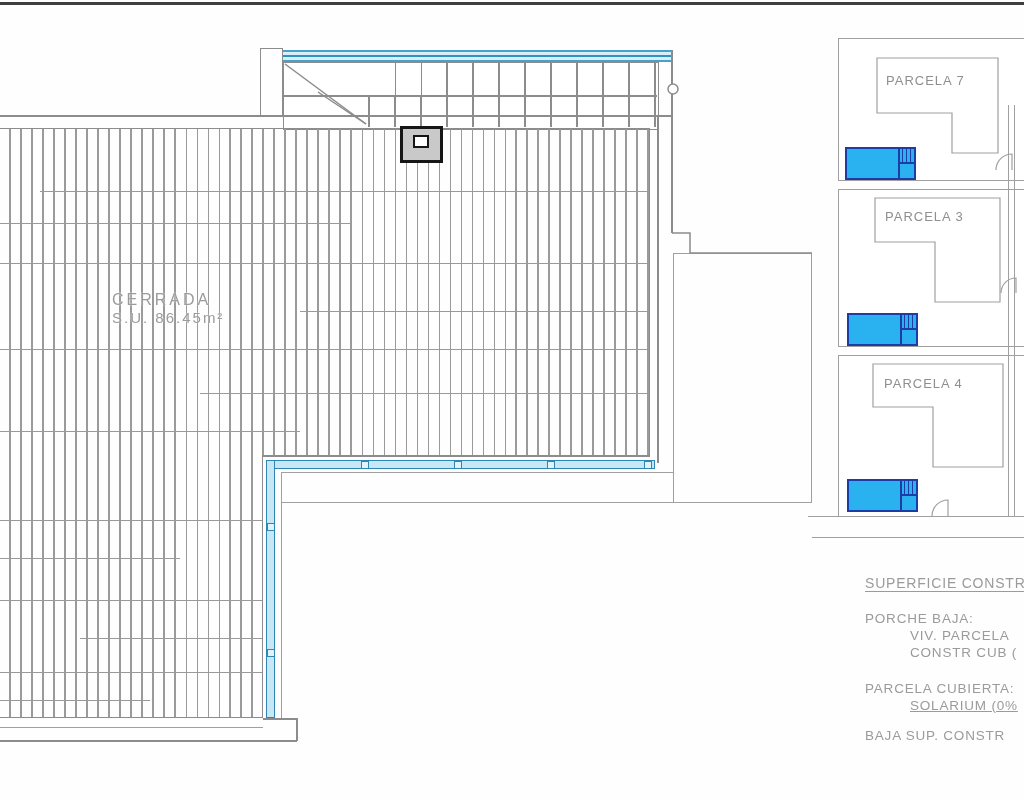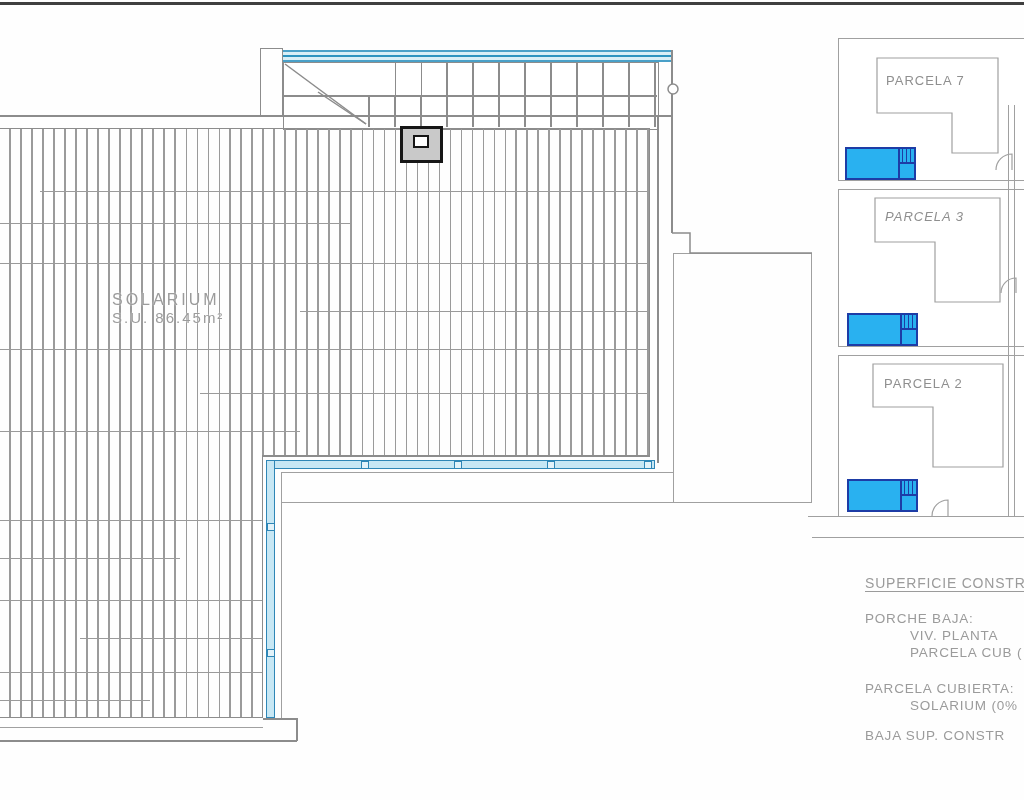--- a/index.html
+++ b/index.html
@@ -91,21 +91,21 @@
 
   <div class="hatch" style="left:0;top:455px;width:263px;height:263px;border-right:1.5px solid var(--line);border-bottom:1.5px solid var(--line);box-sizing:border-box;">
     <div class="hjoint" style="left:0;top:65px;right:0;"></div>
     <div class="hjoint" style="left:0;top:103px;width:180px;"></div>
     <div class="hjoint" style="left:0;top:145px;right:0;"></div>
     <div class="hjoint" style="left:80px;top:183px;right:0;"></div>
     <div class="hjoint" style="left:0;top:217px;right:0;"></div>
     <div class="hjoint" style="left:0;top:245px;width:150px;"></div>
   </div>
 
-  <div class="label solarium">SOLARIUM</div>
+  <div class="label solarium">CERRADA</div>
   <div class="label solarium-area">S.U. 86.45m²</div>
 
   <div class="sky" style="left:400px;top:126px;width:43px;height:37px;">
     <div class="sky-inner"></div>
   </div>
 
   <div class="rail" style="left:267px;top:460px;width:388px;height:9px;"></div>
   <div class="rail" style="left:266px;top:460px;width:9px;height:258px;"></div>
   <div class="rail-post" style="left:361px;top:460.5px;"></div>
   <div class="rail-post" style="left:454px;top:460.5px;"></div>
@@ -126,22 +126,22 @@
 
   <div class="cell" style="left:838px;top:38px;width:200px;height:143px;"></div>
   <div class="cell" style="left:838px;top:189px;width:200px;height:158px;"></div>
   <div class="cell" style="left:838px;top:355px;width:200px;height:162px;"></div>
   <div class="hl thin" style="left:808px;top:516px;width:30px;"></div>
   <div class="hl thin" style="left:812px;top:537px;width:212px;"></div>
   <div class="vl thin" style="left:1008px;top:105px;height:411px;"></div>
   <div class="vl thin" style="left:1014px;top:105px;height:411px;"></div>
 
   <div class="label parcel-label" style="left:886px;top:73px;">PARCELA 7</div>
-  <div class="label parcel-label" style="left:885px;top:209px;font-style:italic;">PARCELA 3</div>
-  <div class="label parcel-label" style="left:884px;top:376px;">PARCELA 2</div>
+  <div class="label parcel-label" style="left:885px;top:209px;">PARCELA 3</div>
+  <div class="label parcel-label" style="left:884px;top:376px;">PARCELA 4</div>
 
   <div class="pool" style="left:845px;top:147px;width:71px;height:33px;">
     <div class="pool-div-v"></div>
     <div class="pool-div-h"></div>
     <div class="pool-tick pt1"></div>
     <div class="pool-tick pt2"></div>
     <div class="pool-tick pt3"></div>
   </div>
   <div class="pool" style="left:847px;top:313px;width:71px;height:33px;">
     <div class="pool-div-v"></div>
@@ -167,20 +167,20 @@
     <path class="sline-thin" d="M875,198 H1000 V302 H935 V242 H875 Z"></path>
     <path class="sline-thin" d="M873,364 H1003 V467 H933 V407 H873 Z"></path>
     <path class="sline-thin" d="M996,170 A16,16 0 0 1 1012,154 L1012,170"></path>
     <path class="sline-thin" d="M1001,293 A15,15 0 0 1 1016,278 L1016,293"></path>
     <path class="sline-thin" d="M932,516 A16,16 0 0 1 948,500 L948,516"></path>
   </svg>
 
   <div class="summary">
     <div class="srow title" style="top:5px;">SUPERFICIE CONSTR</div>
     <div class="srow" style="top:41px;">PORCHE BAJA:</div>
-    <div class="srow indent" style="top:58px;">VIV. PLANTA</div>
-    <div class="srow indent" style="top:75px;">PARCELA CUB (</div>
+    <div class="srow indent" style="top:58px;">VIV. PARCELA</div>
+    <div class="srow indent" style="top:75px;">CONSTR CUB (</div>
     <div class="srow" style="top:111px;">PARCELA CUBIERTA:</div>
-    <div class="srow indent" style="top:128px;">SOLARIUM (0%</div>
+    <div class="srow indent" style="top:128px;text-decoration:underline;">SOLARIUM (0%</div>
     <div class="srow" style="top:158px;">BAJA SUP. CONSTR</div>
   </div>
 
 </div>
 
 </body></html>

